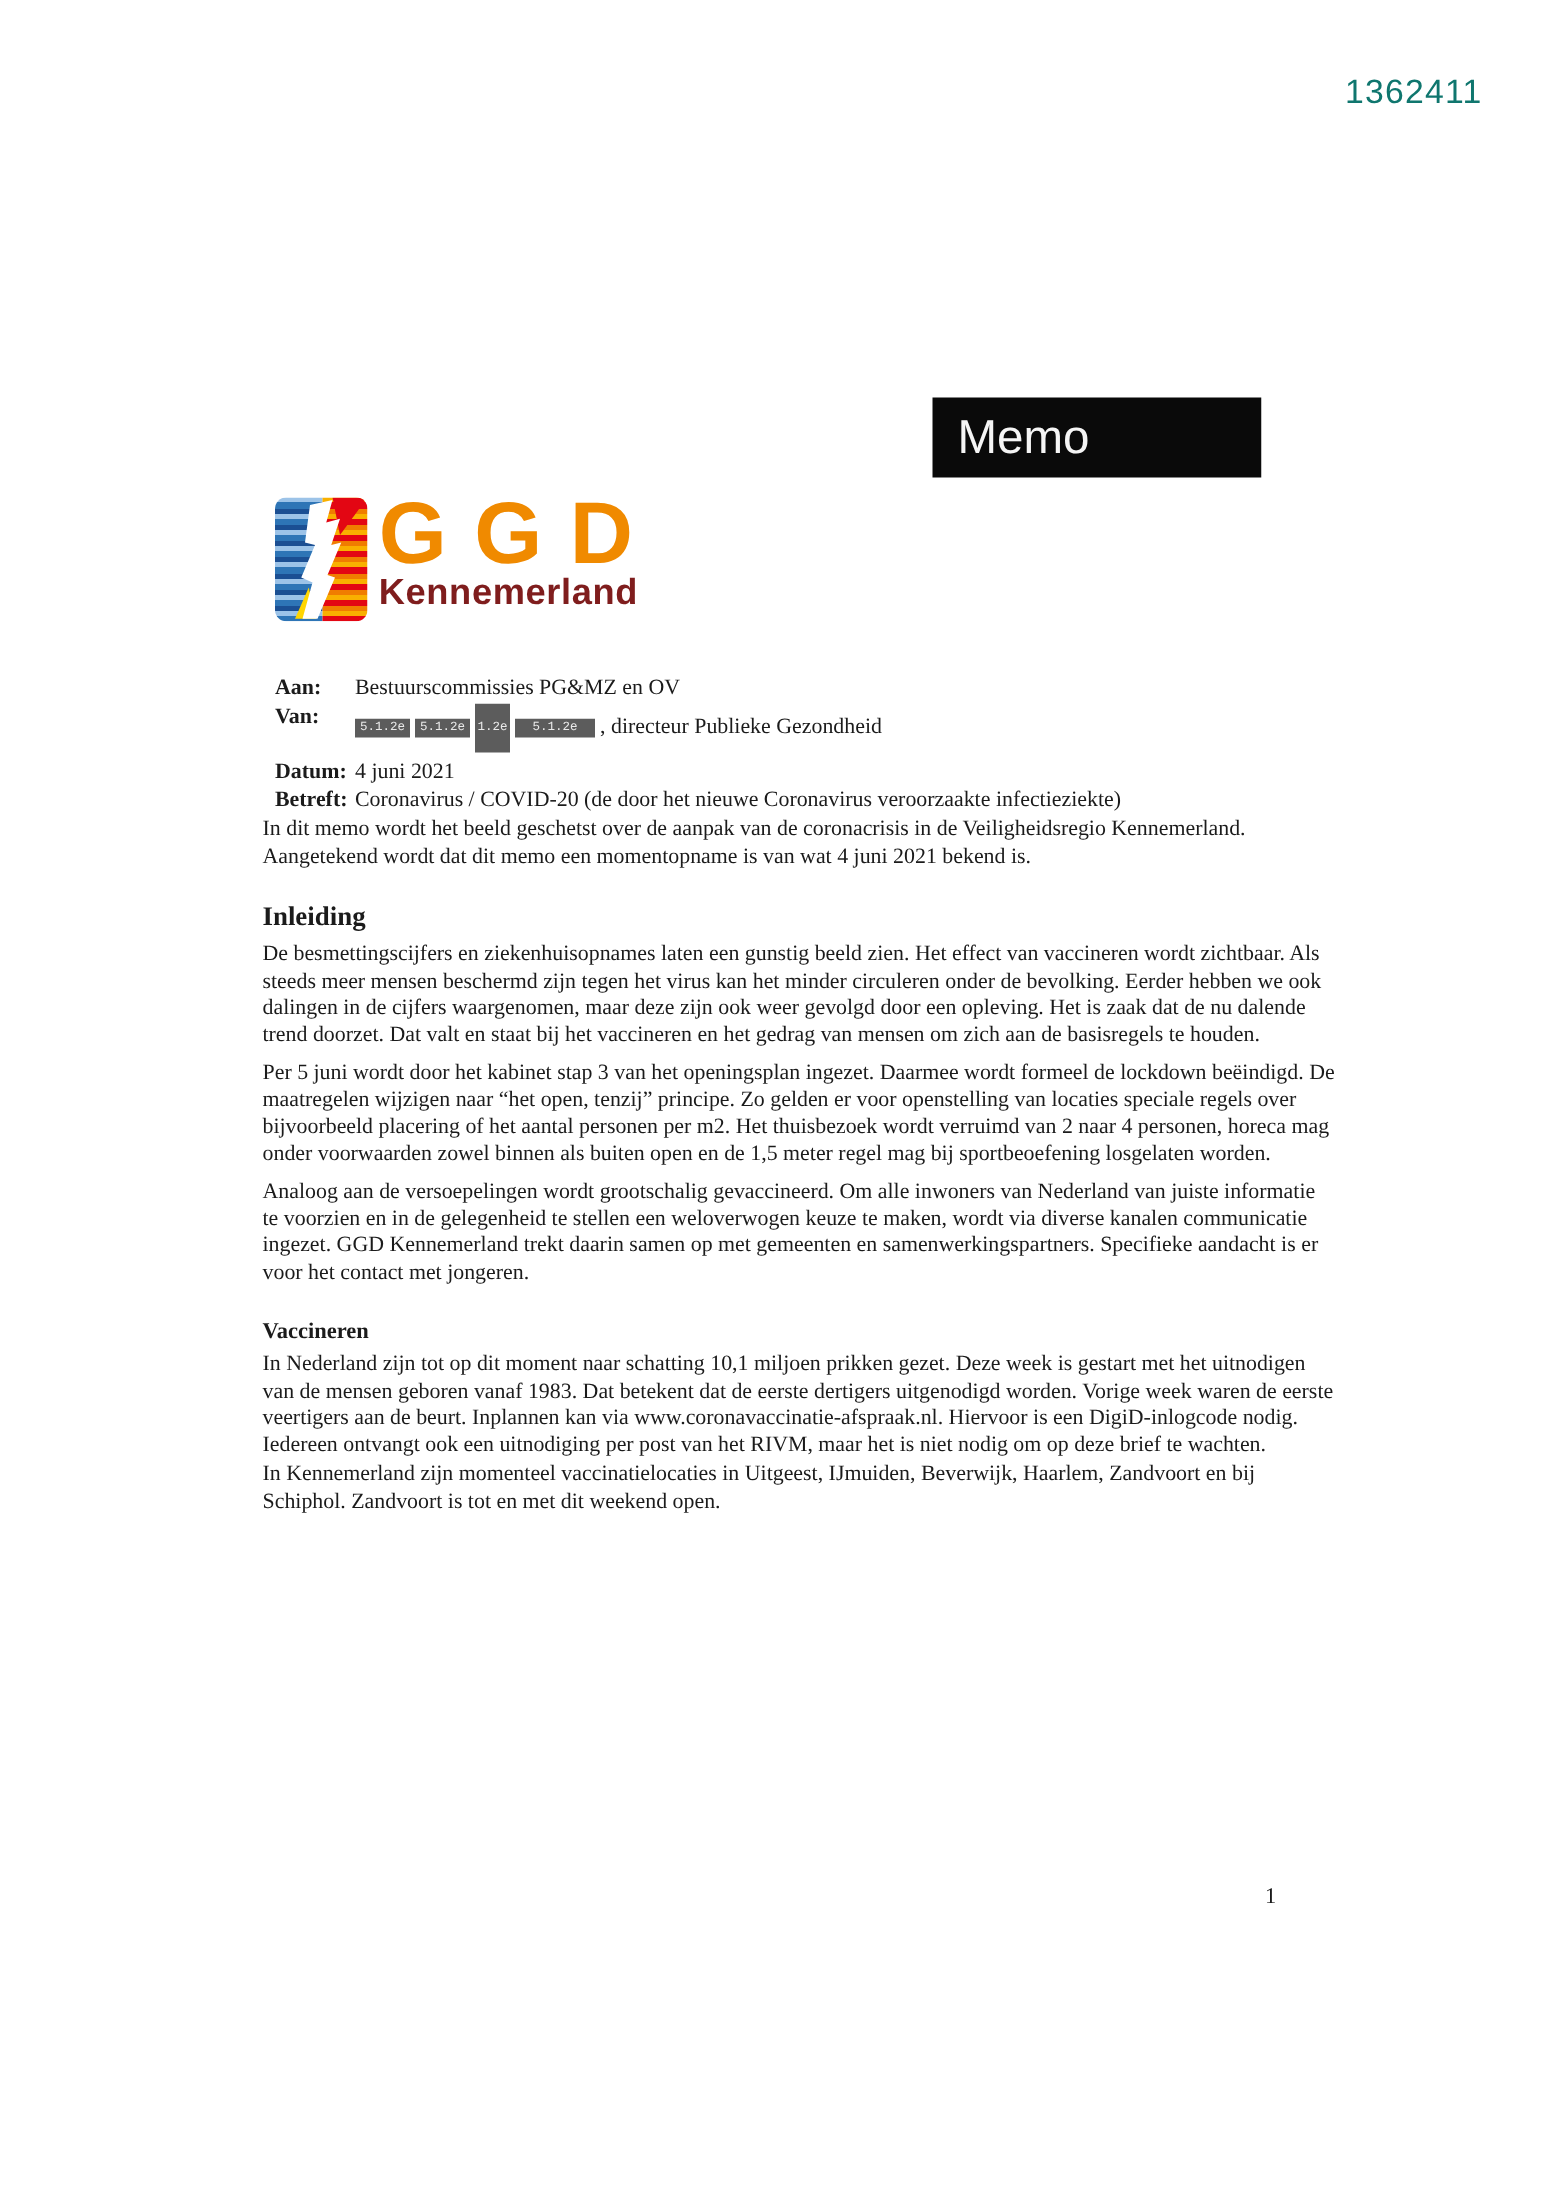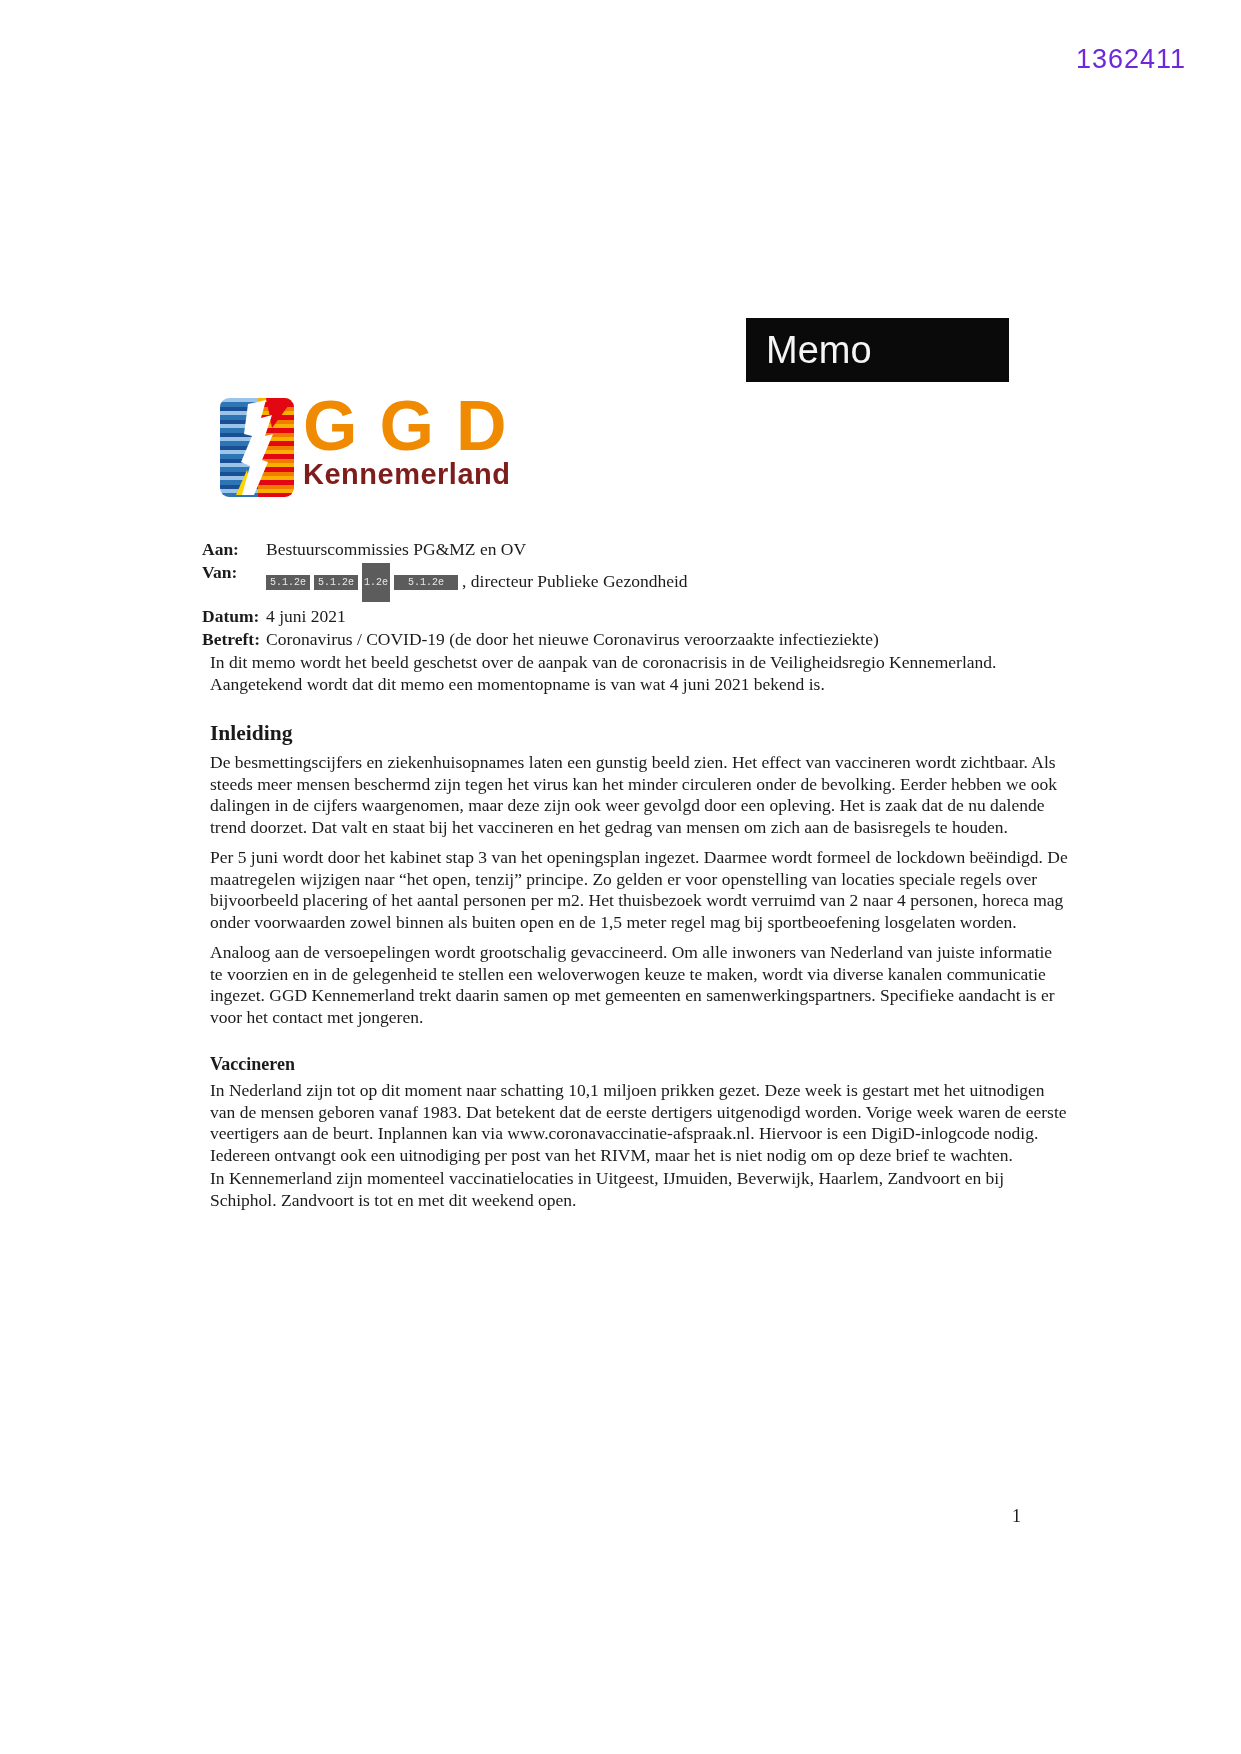--- a/index.html
+++ b/index.html
@@ -9,25 +9,25 @@
     height:1754px;
     background:#ffffff;
     font-family:"Liberation Serif", serif;
     color:#1b1b1b;
     overflow:hidden;
   }
 
   
   .stamp{
     position:absolute;
-    left:1076px; top:44px;
+    left:1076px; top:58px;
     font-family:"Liberation Sans", sans-serif;
     font-size:27px;
     letter-spacing:1px;
-    color:#6d28d9;
+    color:#0f766e;
   }
 
   
   .memo-box{
     position:absolute;
     left:746px; top:318px;
     width:263px; height:64px;
     background:#0a0a0a;
     display:flex; align-items:center;
     box-sizing:border-box;
@@ -76,21 +76,21 @@
     font-size:29px;
     line-height:30px;
     margin-top:5px;
     color:#7f1d1d;
     letter-spacing:0.5px;
   }
 
   
   .memo-fields{
     position:absolute;
-    left:202px; top:540px;
+    left:220px; top:540px;
     width:880px;
     display:grid;
     grid-template-columns:64px 1fr;
     row-gap:5px;
     font-size:17.5px;
     line-height:18px;
   }
   .field-label{font-weight:bold;}
   .field-value{white-space:nowrap;}
   .field-value.wrap{white-space:normal;}
@@ -173,21 +173,21 @@
 
     <div class="field-label">Van:</div>
     <div class="field-value">
       <span class="redact">5.1.2e</span><span class="redact">5.1.2e</span><span class="redact narrow">1.2e</span><span class="redact wide">5.1.2e</span><span>, directeur Publieke Gezondheid</span>
     </div>
 
     <div class="field-label">Datum:</div>
     <div class="field-value">4 juni 2021</div>
 
     <div class="field-label">Betreft:</div>
-    <div class="field-value wrap">Coronavirus / COVID-19 (de door het nieuwe Coronavirus veroorzaakte infectieziekte)</div>
+    <div class="field-value wrap">Coronavirus / COVID-20 (de door het nieuwe Coronavirus veroorzaakte infectieziekte)</div>
   </div>
 
   <div class="body-col">
     <p class="para intro-para">In dit memo wordt het beeld geschetst over de aanpak van de coronacrisis in de Veiligheidsregio Kennemerland. Aangetekend wordt dat dit memo een momentopname is van wat 4 juni 2021 bekend is.</p>
 
     <h2 class="sec">Inleiding</h2>
     <p class="para">De besmettingscijfers en ziekenhuisopnames laten een gunstig beeld zien. Het effect van vaccineren wordt zichtbaar. Als steeds meer mensen beschermd zijn tegen het virus kan het minder circuleren onder de bevolking. Eerder hebben we ook dalingen in de cijfers waargenomen, maar deze zijn ook weer gevolgd door een opleving. Het is zaak dat de nu dalende trend doorzet. Dat valt en staat bij het vaccineren en het gedrag van mensen om zich aan de basisregels te houden.</p>
     <p class="para">Per 5 juni wordt door het kabinet stap 3 van het openingsplan ingezet. Daarmee wordt formeel de lockdown beëindigd.  De maatregelen wijzigen naar “het open, tenzij” principe. Zo gelden er voor openstelling van locaties speciale regels over bijvoorbeeld placering of het aantal personen per m2. Het thuisbezoek wordt verruimd van 2 naar 4 personen, horeca mag onder voorwaarden zowel binnen als buiten open en de 1,5 meter regel mag bij sportbeoefening losgelaten worden.</p>
     <p class="para">Analoog aan de versoepelingen wordt grootschalig gevaccineerd. Om alle inwoners van Nederland van juiste informatie te voorzien en in de gelegenheid te stellen een weloverwogen keuze te maken, wordt via diverse kanalen communicatie ingezet. GGD Kennemerland trekt daarin samen op met gemeenten en samenwerkingspartners. Specifieke aandacht is er voor het contact met jongeren.</p>
 

